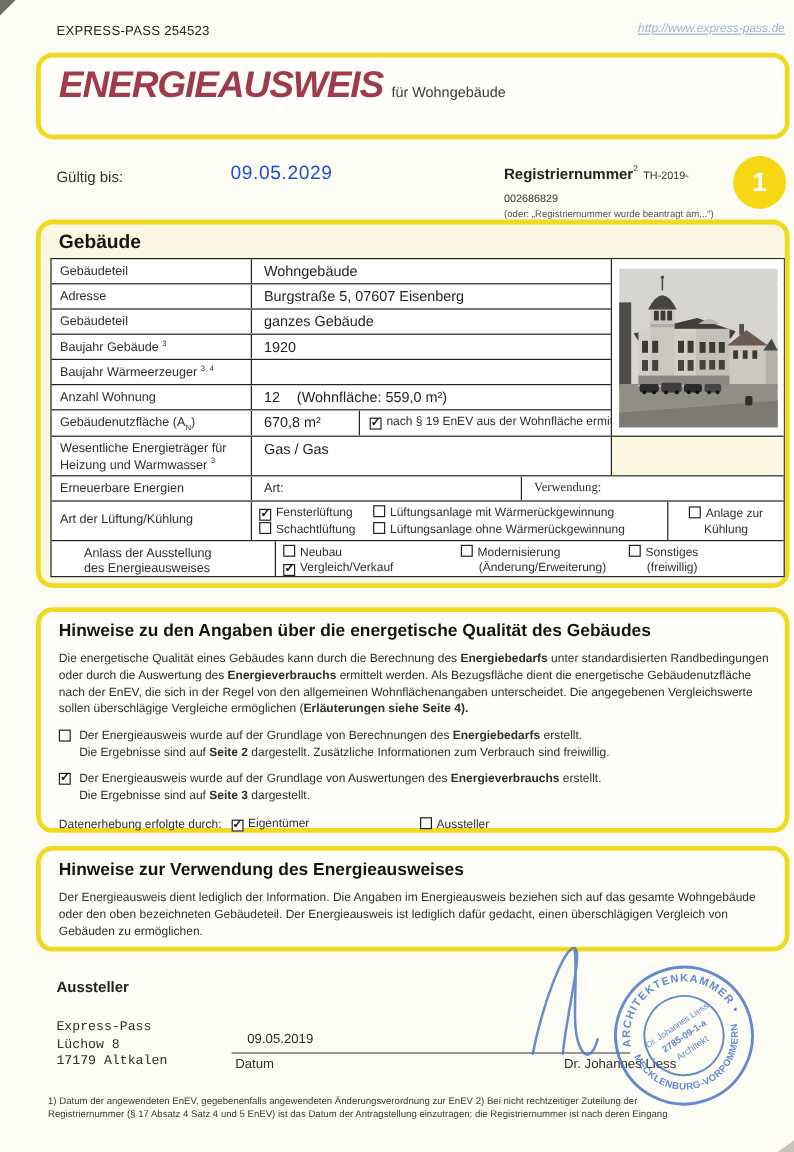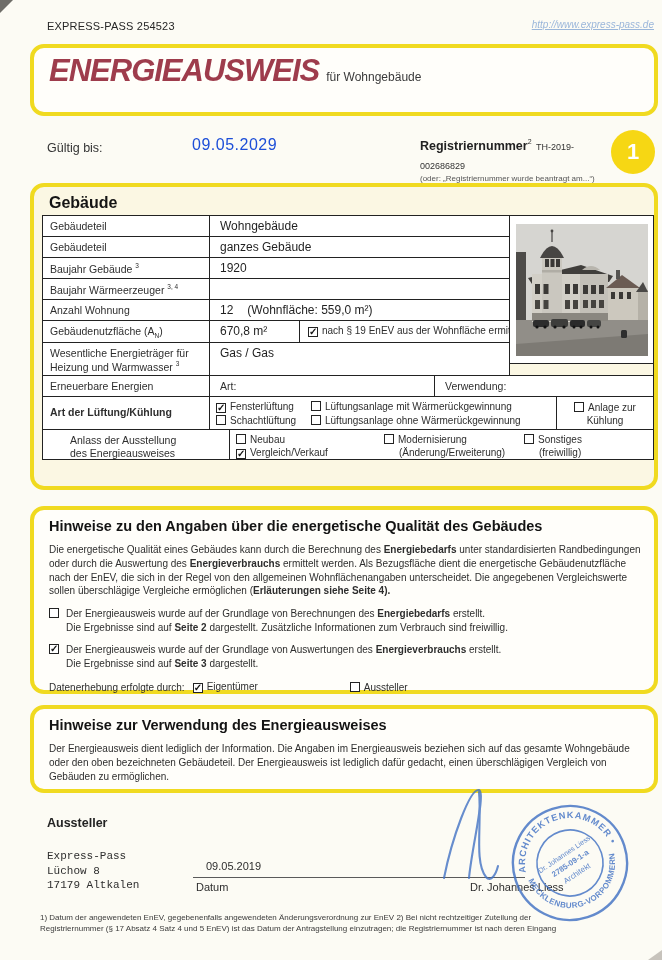--- a/index.html
+++ b/index.html
@@ -49,22 +49,22 @@
   .h21 { height:21px; } .h22 { height:22px; } .h33 { height:33px; } .h29 { height:29px;padding-left:20px; }
   .lbl { width:167px; border-right:1.5px solid #222; padding:3.5px 4px 0 7px; font-size:10.5px; color:#2e2e2e; line-height:1.25; }
   .lbl sup { font-size:6.5px; }
   .lbl sub { font-size:6.5px; }
   .val { flex:1; padding:3px 0 0 10px; font-size:12px; color:#1f1f1f; }
   .val .note { margin-left:14px; }
   .val-area { width:90px; border-right:1.5px solid #222; padding:3px 0 0 10px; font-size:12px; color:#1f1f1f; }
   .check-cell { flex:1; padding:4px 0 0 8px; font-size:10px; color:#2e2e2e; }
   .cream { width:144px; border-left:1.5px solid #222; background:#fbf7e3; }
   .art  { width:225px; border-right:1.5px solid #222; padding:3.5px 0 0 10px; font-size:10.5px; }
-  .verw { flex:1; padding:3.5px 0 0 10px; font-size:10.5px; }
-  .vcenter { padding-top:9px;font-weight:bold; }
+  .verw { flex:1; padding:3.5px 0 0 10px; font-size:10.5px;font-family:Liberation Serif, serif; }
+  .vcenter { padding-top:9px; }
   .opts { flex:1; display:flex; padding:3px 0 0 6px; font-size:10px; line-height:14px; }
   .opt-colA { width:95px; }
   .opt-colB { flex:1; }
   .kuehl { width:97px; border-left:1.5px solid #222; font-size:10px; line-height:13px; padding-top:4px; text-align:center; }
   .anlass-opts { flex:1; display:flex; padding:3px 0 0 6px; font-size:10px; line-height:13px; }
   .a-colA { width:148px; } .a-colB { width:140px; } .a-colC { flex:1; }
   .opt-sub { padding-left:15px; }
 
   .cb { display:inline-block; width:10px; height:10px; border:1.3px solid #222; background:#fff;
     margin-right:4px; vertical-align:-1px; line-height:8px; font-size:10px; font-weight:bold;
@@ -130,20 +130,24 @@
       <span>1</span>
     </div>
 
   <div class="ybox gebaeude-box">
     <div class="section-heading">Gebäude</div>
     <div class="gtable">
 
       <div class="grow h21">
         <div class="lbl">Gebäudeteil</div>
         <div class="val">Wohngebäude</div>
+      </div>
+      <div class="grow h21">
+        <div class="lbl">Adresse</div>
+        <div class="val">Burgstraße 5, 07607 Eisenberg</div>
       </div>
       <div class="grow h21">
         <div class="lbl">Gebäudeteil</div>
         <div class="val">ganzes Gebäude</div>
       </div>
       <div class="grow h21">
         <div class="lbl"><span>Baujahr Gebäude</span> <sup>3</sup></div>
         <div class="val">1920</div>
       </div>
       <div class="grow h21">

